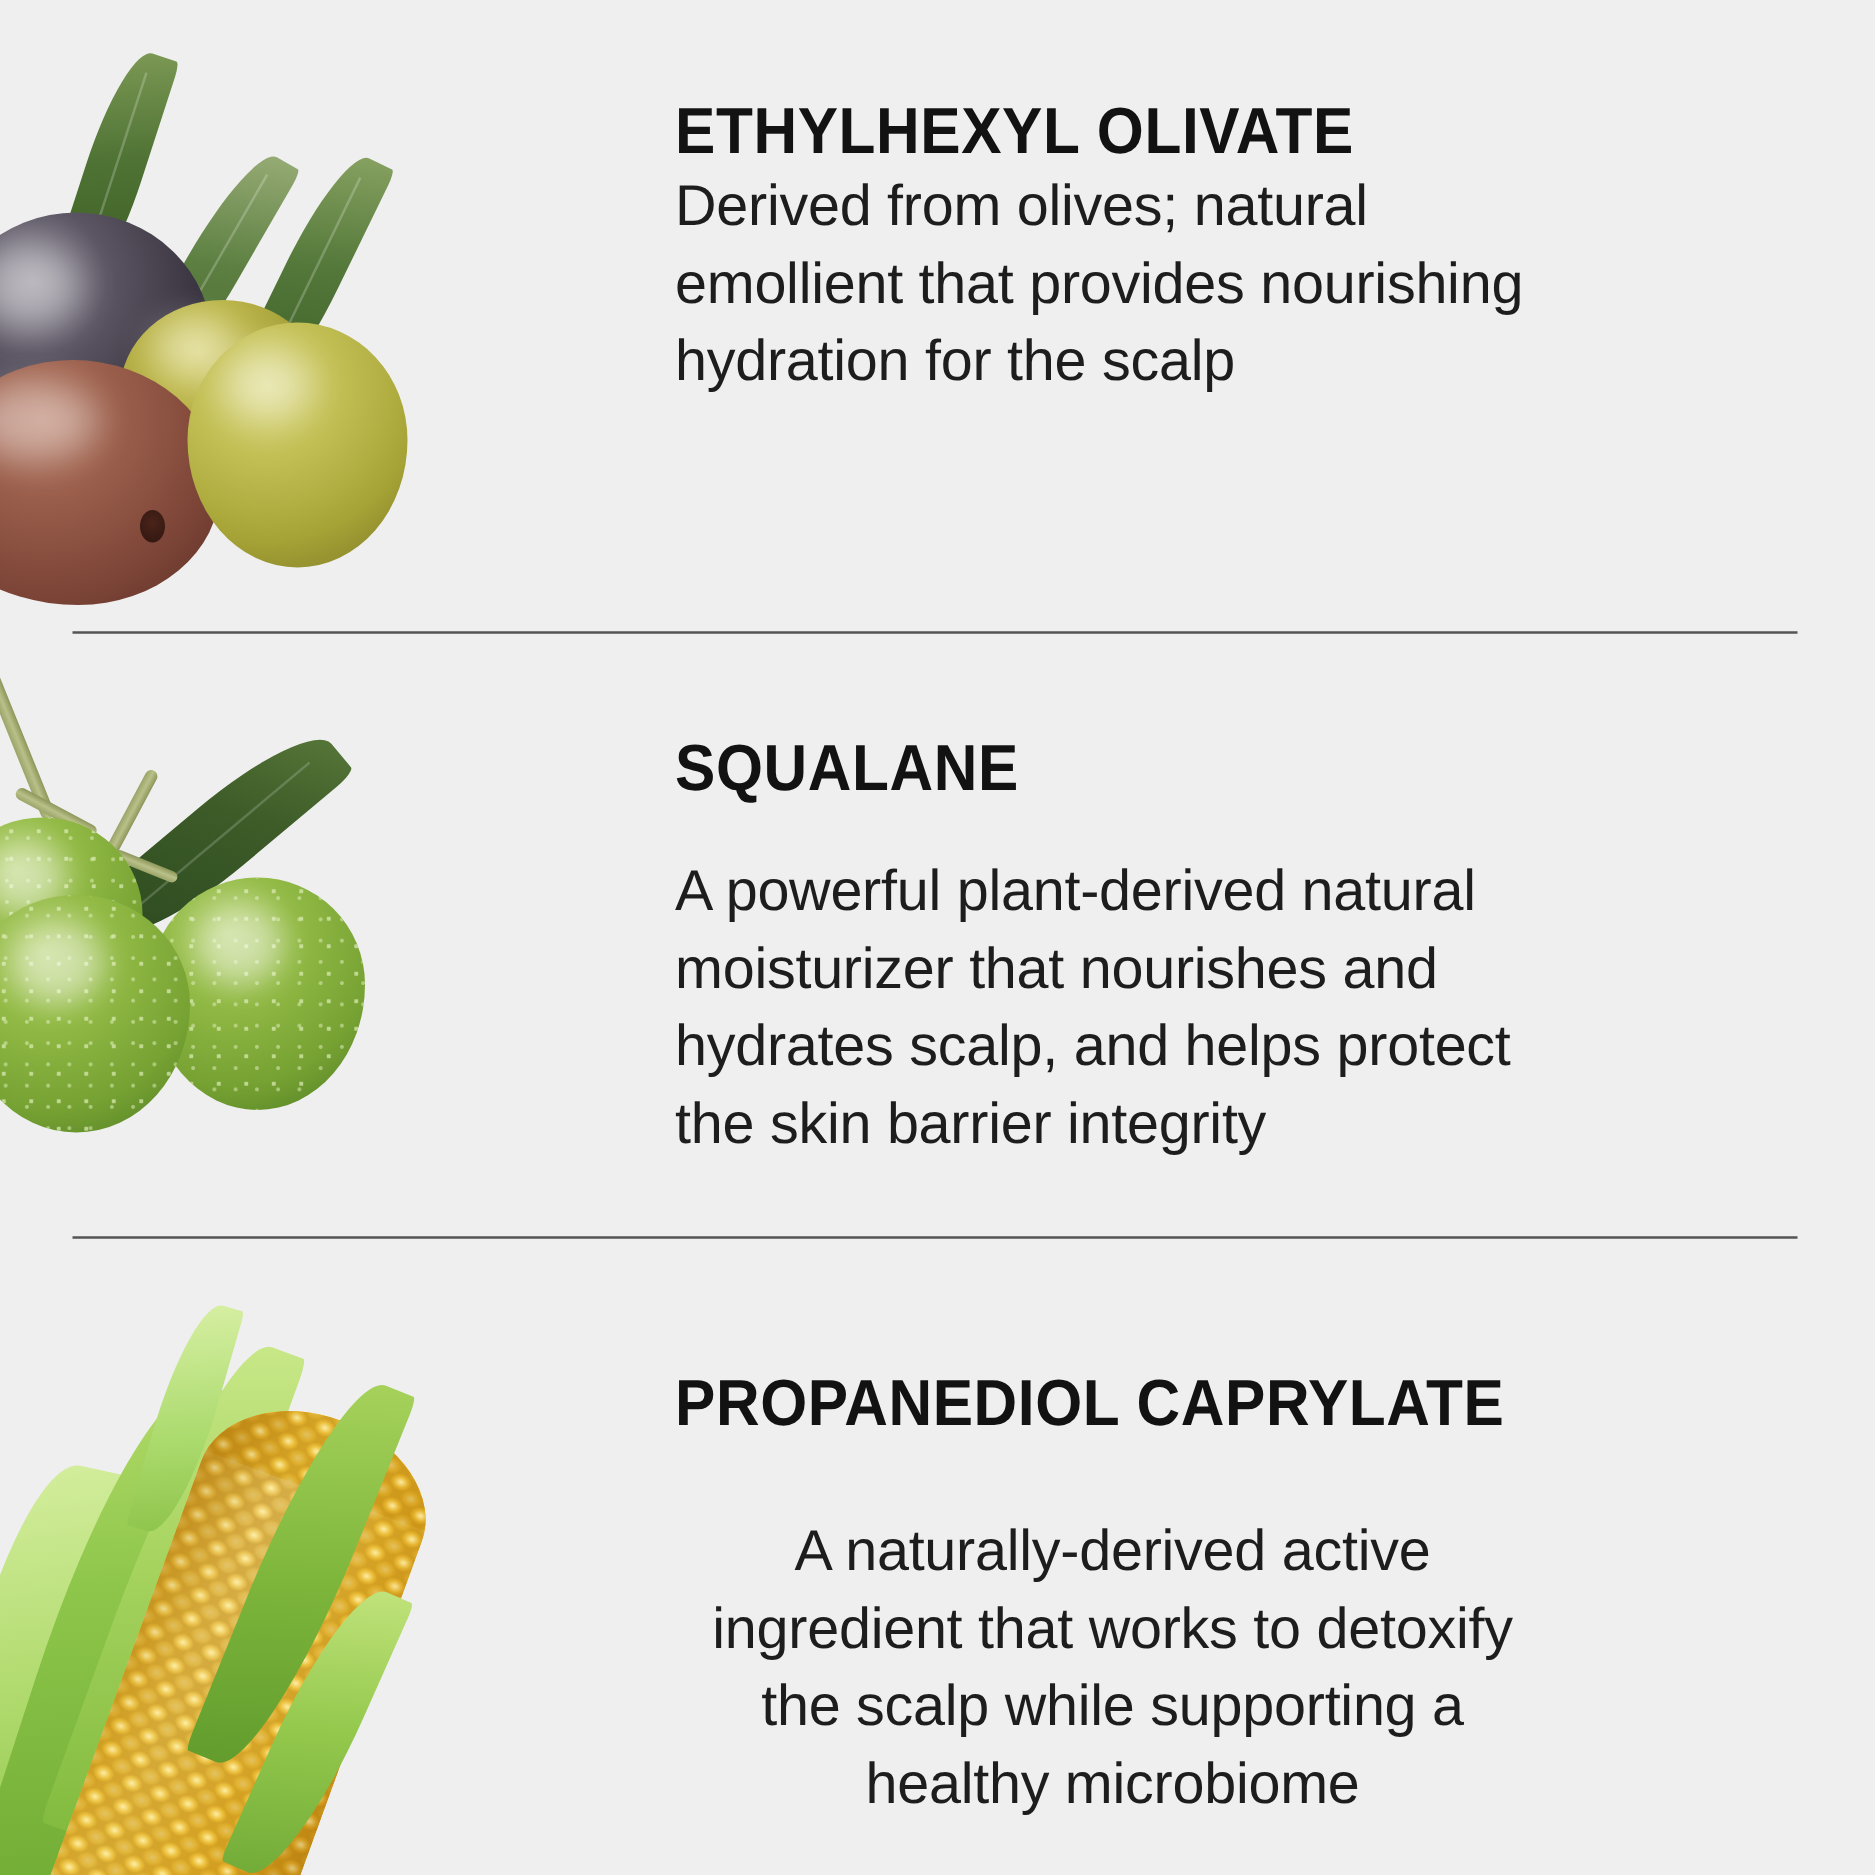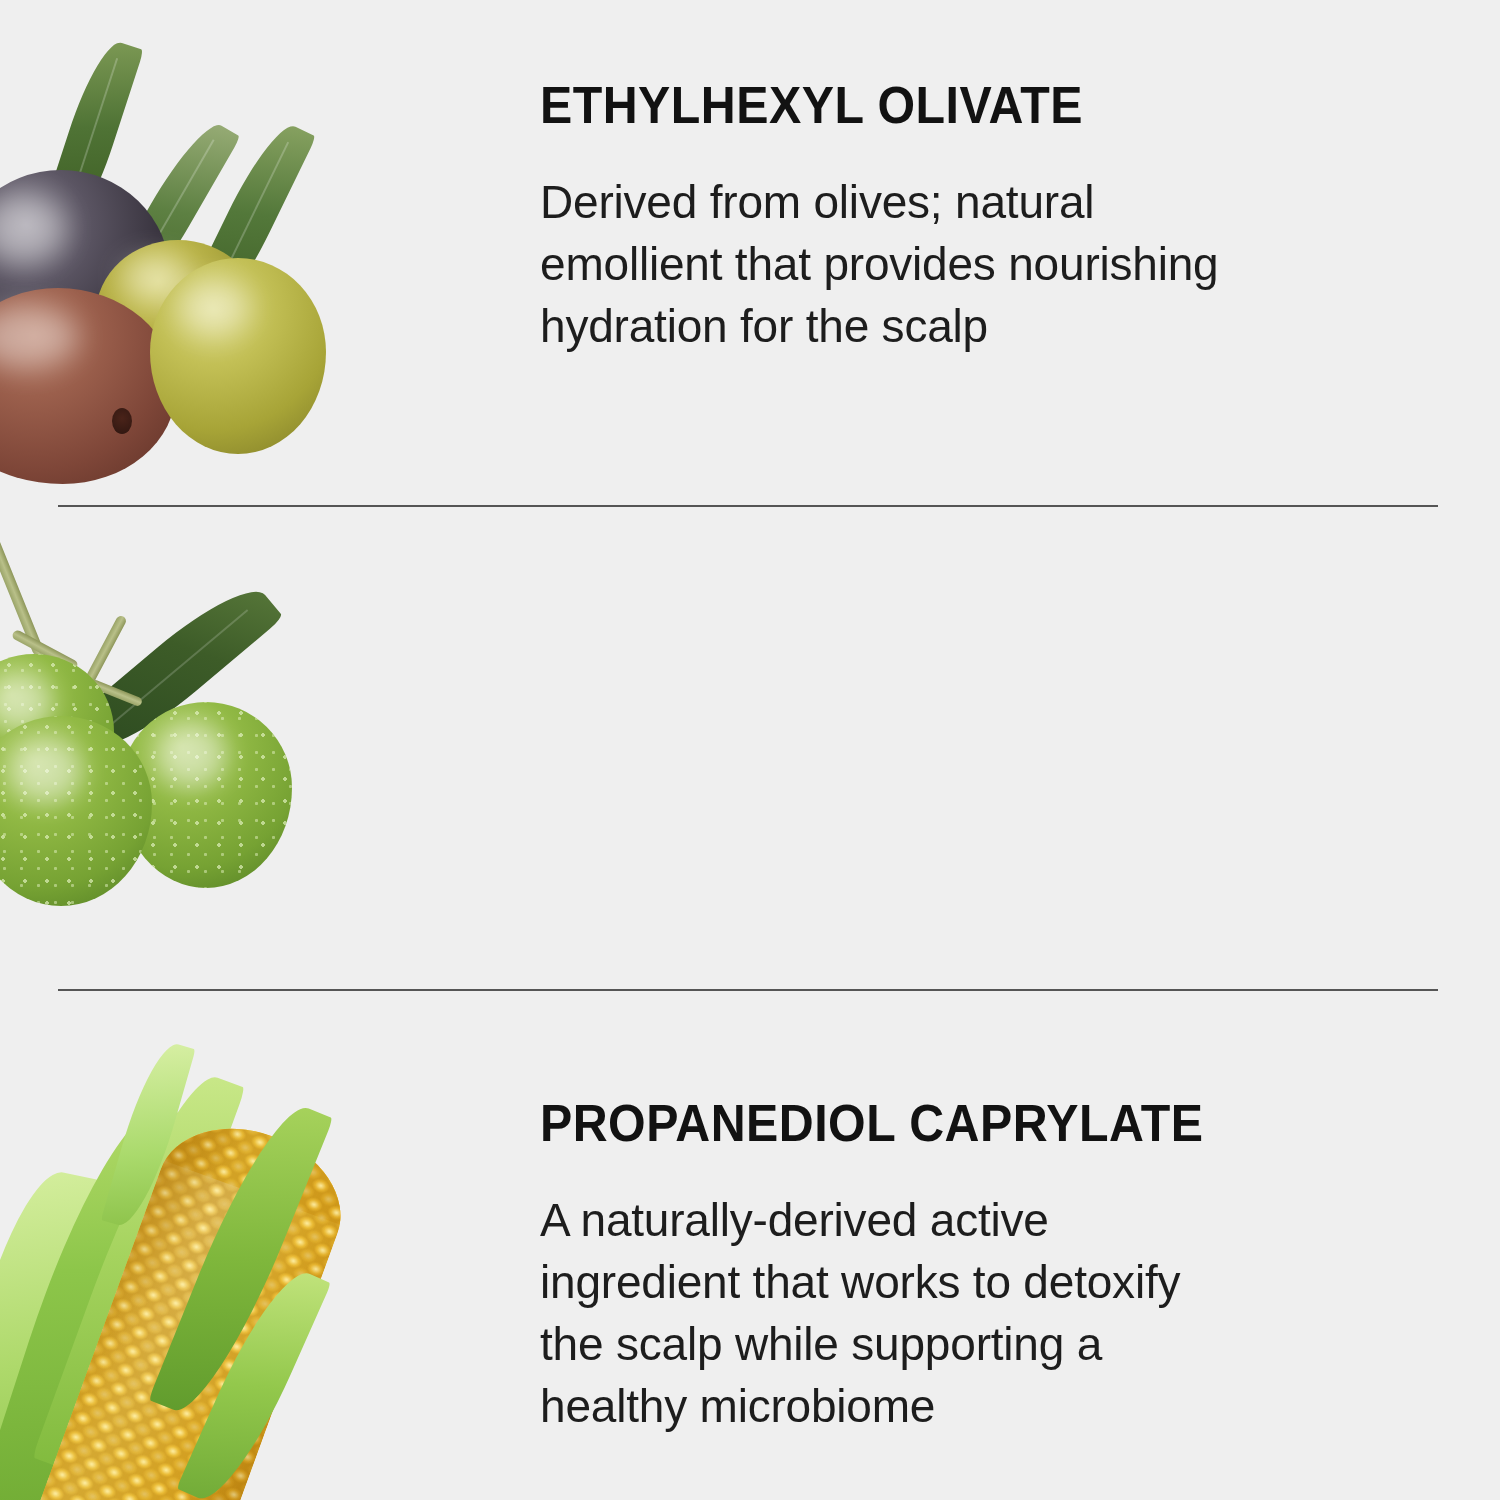--- a/index.html
+++ b/index.html
@@ -64,27 +64,27 @@
   .ingredient-desc {
     font-size: 46px;
     font-weight: 400;
     line-height: 62px;
     color: #1d1d1d;
     max-width: 700px;
     letter-spacing: -0.2px;
   }
 
   #copy-0 { padding-top: 78px; }
-  #copy-0 .ingredient-desc { margin-top: 38px; }
+  #copy-0 .ingredient-desc { }
 
   #copy-1 { padding-top: 82px; }
   #copy-1 .ingredient-desc { margin-top: 38px; }
 
   #copy-2 { padding-top: 106px; }
-  #copy-2 .ingredient-desc { margin-top: 38px; }
+  #copy-2 .ingredient-desc { margin-top: 58px; text-align: center; }
 
   
   .divider {
     position: absolute;
     left: 58px;
     width: 1380px;
     height: 2px;
     background: #555555;
   }
   #divider-0 { top: 505px; }
@@ -374,20 +374,24 @@
       <span class="green-olive o2-a">
           <span class="speckles"></span>
         </span>
       <span class="green-olive o2-c">
           <span class="speckles"></span>
         </span>
       <span class="green-olive o2-b">
           <span class="speckles"></span>
         </span>
     </div>
+    <div class="copy" id="copy-1">
+      <h2 class="ingredient-name">SQUALANE</h2>
+      <p class="ingredient-desc">A powerful plant-derived natural moisturizer that nourishes and hydrates scalp, and helps protect the skin barrier integrity</p>
+    </div>
   </div>
 
   <div class="divider" id="divider-1"></div>
 
   <div class="row" id="row-2">
     <div class="media">
       <div class="corn-wrap">
         <span class="husk husk-c"></span>
         <span class="husk husk-a"></span>
         <span class="husk husk-b"></span>

